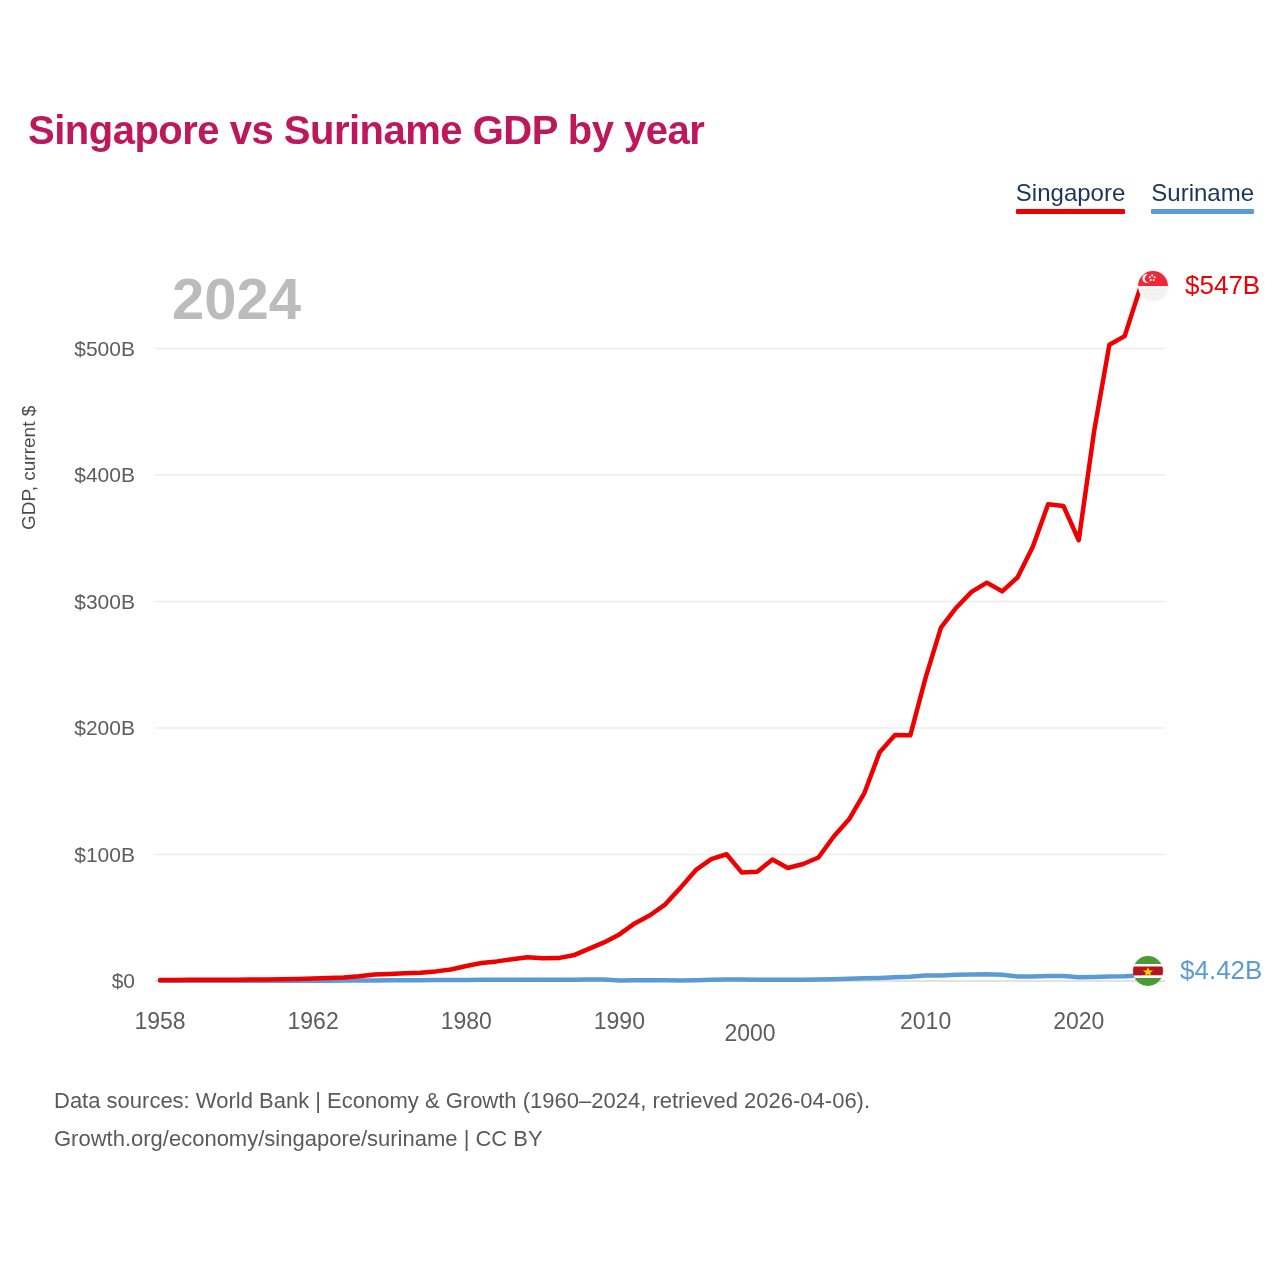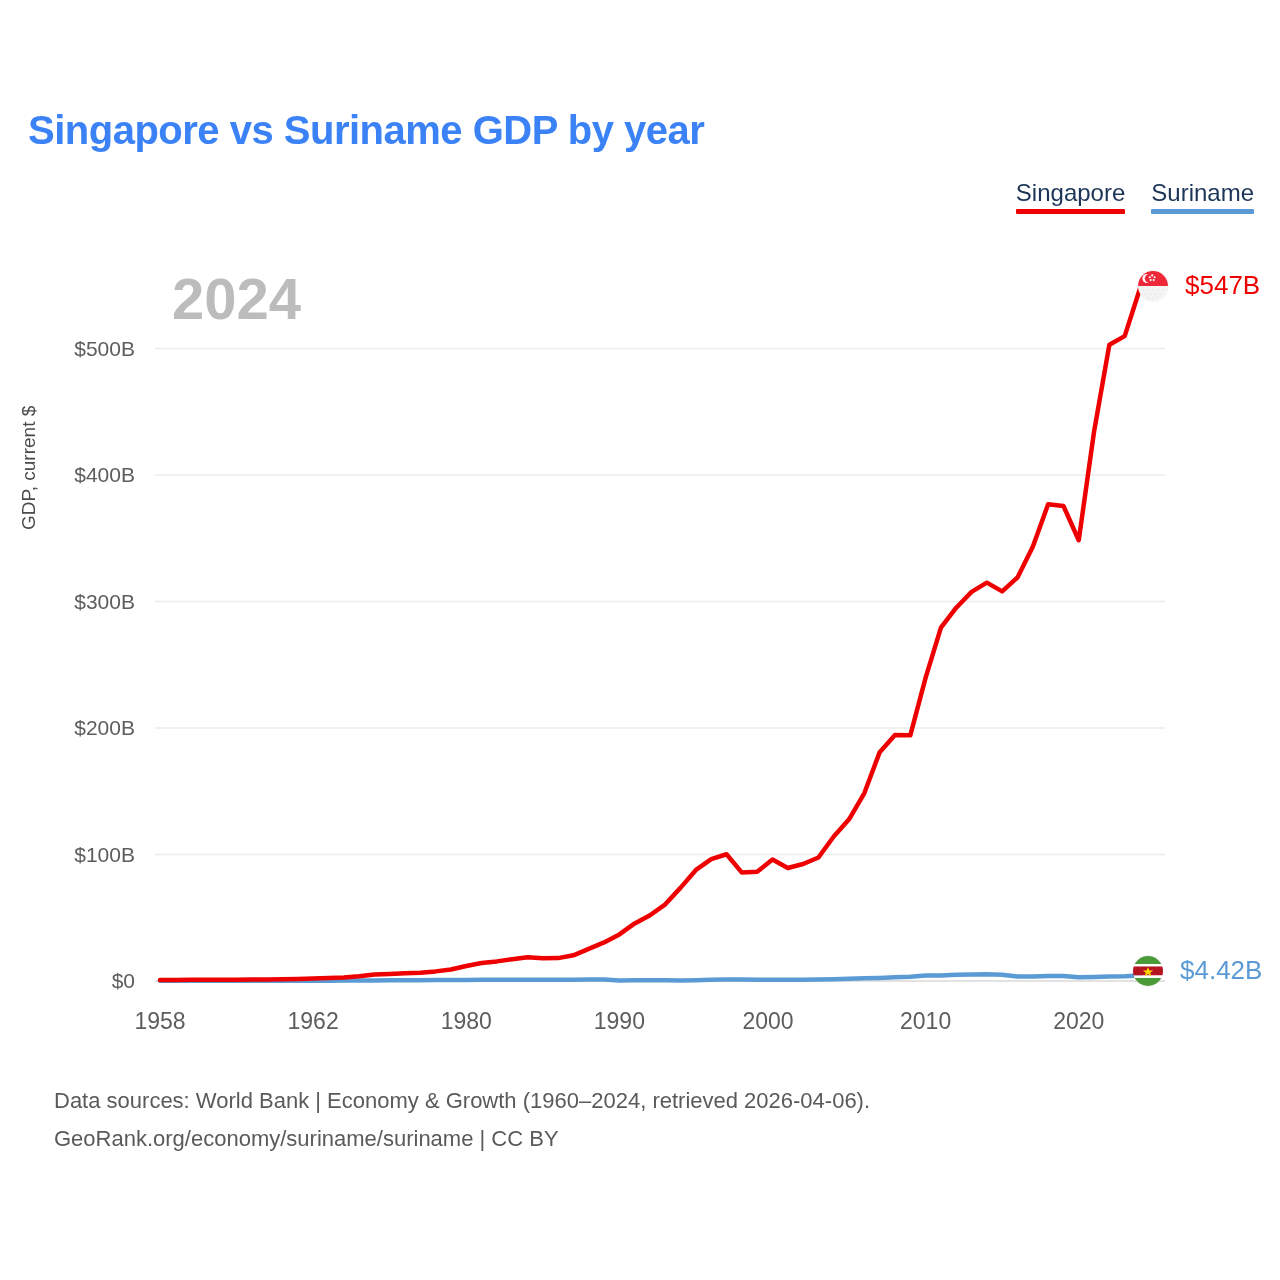--- a/index.html
+++ b/index.html
@@ -16,21 +16,21 @@
     overflow: hidden;
   }
 
   
   #chart-title {
     position: absolute;
     left: 28px;
     top: 108px;
     font-size: 40px;
     font-weight: bold;
-    color: #3b82f6;
+    color: #be185d;
     letter-spacing: -0.5px;
     white-space: nowrap;
   }
 
   
   #legend {
     position: absolute;
     right: 26px;
     top: 180px;
     display: flex;
@@ -183,21 +183,21 @@
     <div class="ytick" style="top: 601.5px;">$300B</div>
     <div class="ytick" style="top: 475px;">$400B</div>
     <div class="ytick" style="top: 348.5px;">$500B</div>
   </div>
 
 <div id="xtick-container">
     <div class="xtick" style="left: 160px;">1958</div>
     <div class="xtick" style="left: 313.125px;">1962</div>
     <div class="xtick" style="left: 466.25px;">1980</div>
     <div class="xtick" style="left: 619.375px;">1990</div>
-    <div class="xtick" style="left: 768px;">2000</div>
+    <div class="xtick" style="left: 750px; margin-top: 12px;">2000</div>
     <div class="xtick" style="left: 925.625px;">2010</div>
     <div class="xtick" style="left: 1078.75px;">2020</div>
   </div>
 
 <div id="plot-area">
   <svg id="plot-svg" width="1010" height="745">
     <g id="gridlines">
         <line x1="0" x2="1010" y1="741" y2="741" stroke="#d8d8d8" stroke-width="1.5"></line>
         <line x1="0" x2="1010" y1="614.5" y2="614.5" stroke="#ececec" stroke-width="1.5"></line>
         <line x1="0" x2="1010" y1="488" y2="488" stroke="#ececec" stroke-width="1.5"></line>
@@ -252,14 +252,14 @@
       <rect x="0" y="19.5" width="30" height="2.5" fill="#ffffff"></rect>
       <rect x="0" y="22" width="30" height="8" fill="#4a9b38"></rect>
       <polygon points="15,11.2 16.5,14.6 20.2,14.6 17.2,16.8 18.3,20.3 15,18.1 11.7,20.3 12.8,16.8 9.8,14.6 13.5,14.6" fill="#ffd700"></polygon>
     </svg>
   </span>
   <span class="endpoint-value">$4.42B</span>
 </div>
 
 <div id="footer">
   <div>Data sources: World Bank | Economy &amp; Growth (1960–2024, retrieved 2026-04-06).</div>
-  <div>GeoRank.org/economy/suriname/suriname | CC BY</div>
+  <div>Growth.org/economy/singapore/suriname | CC BY</div>
 </div>
 
 </body></html>

